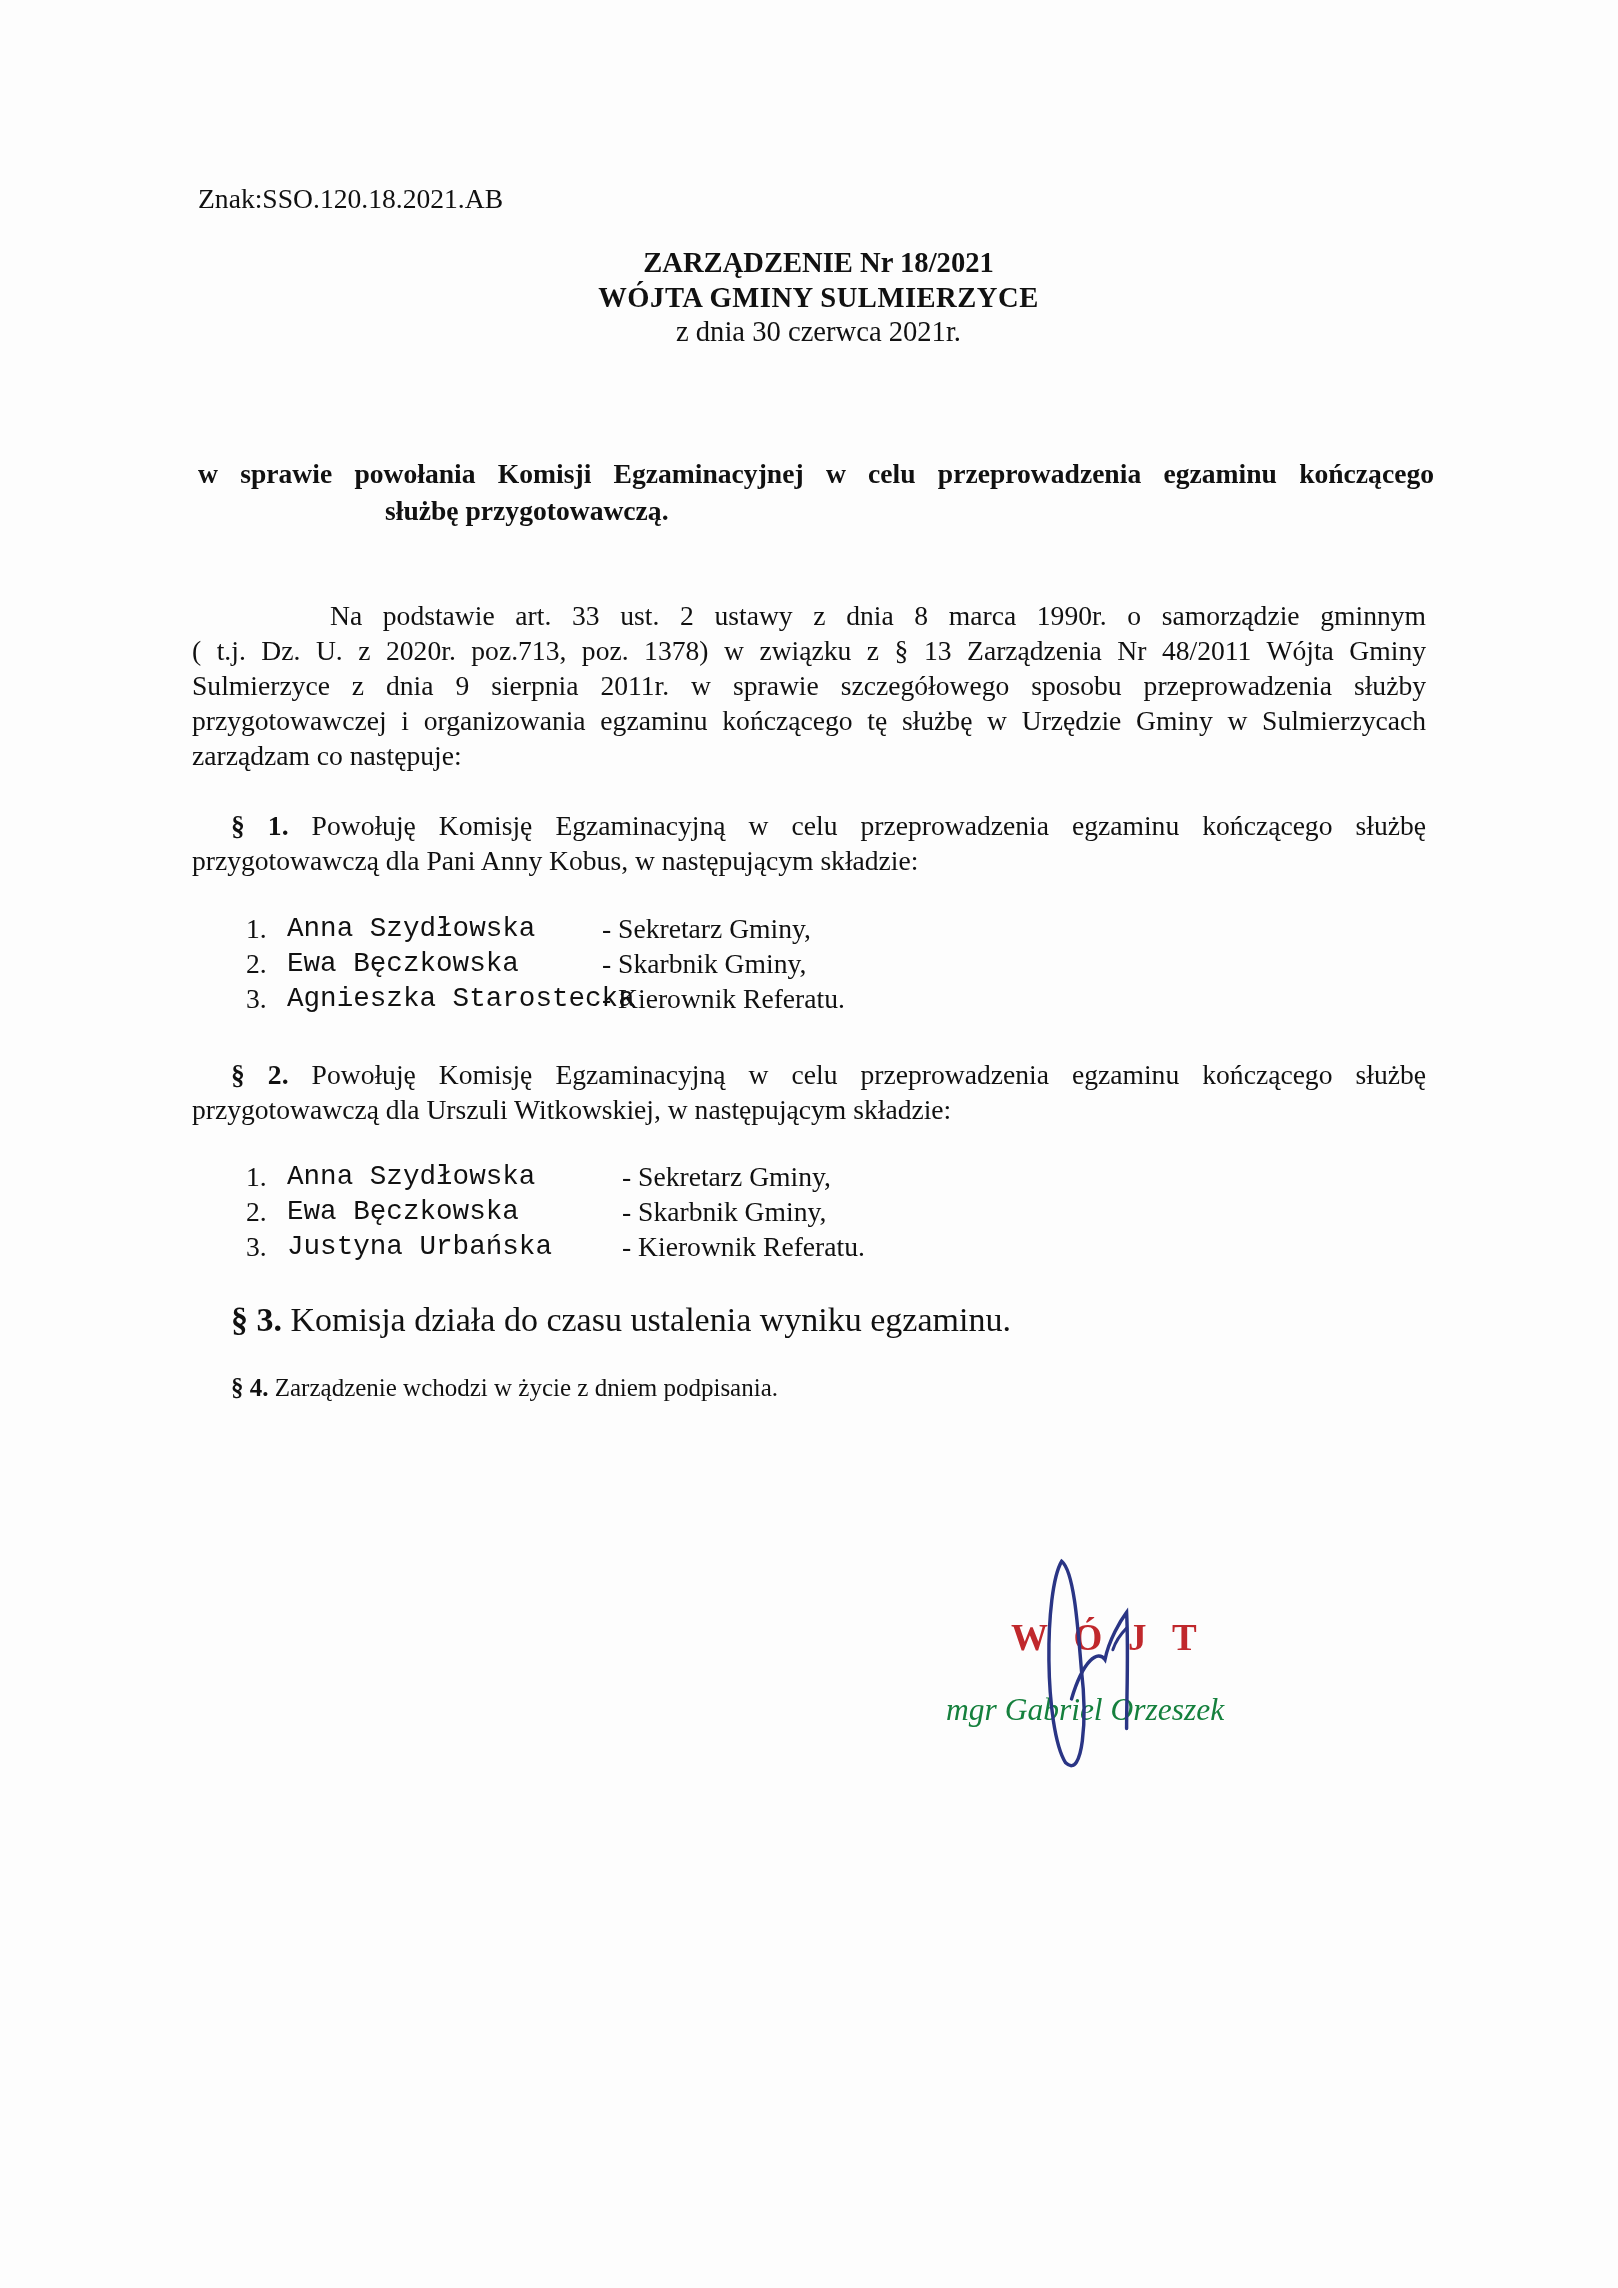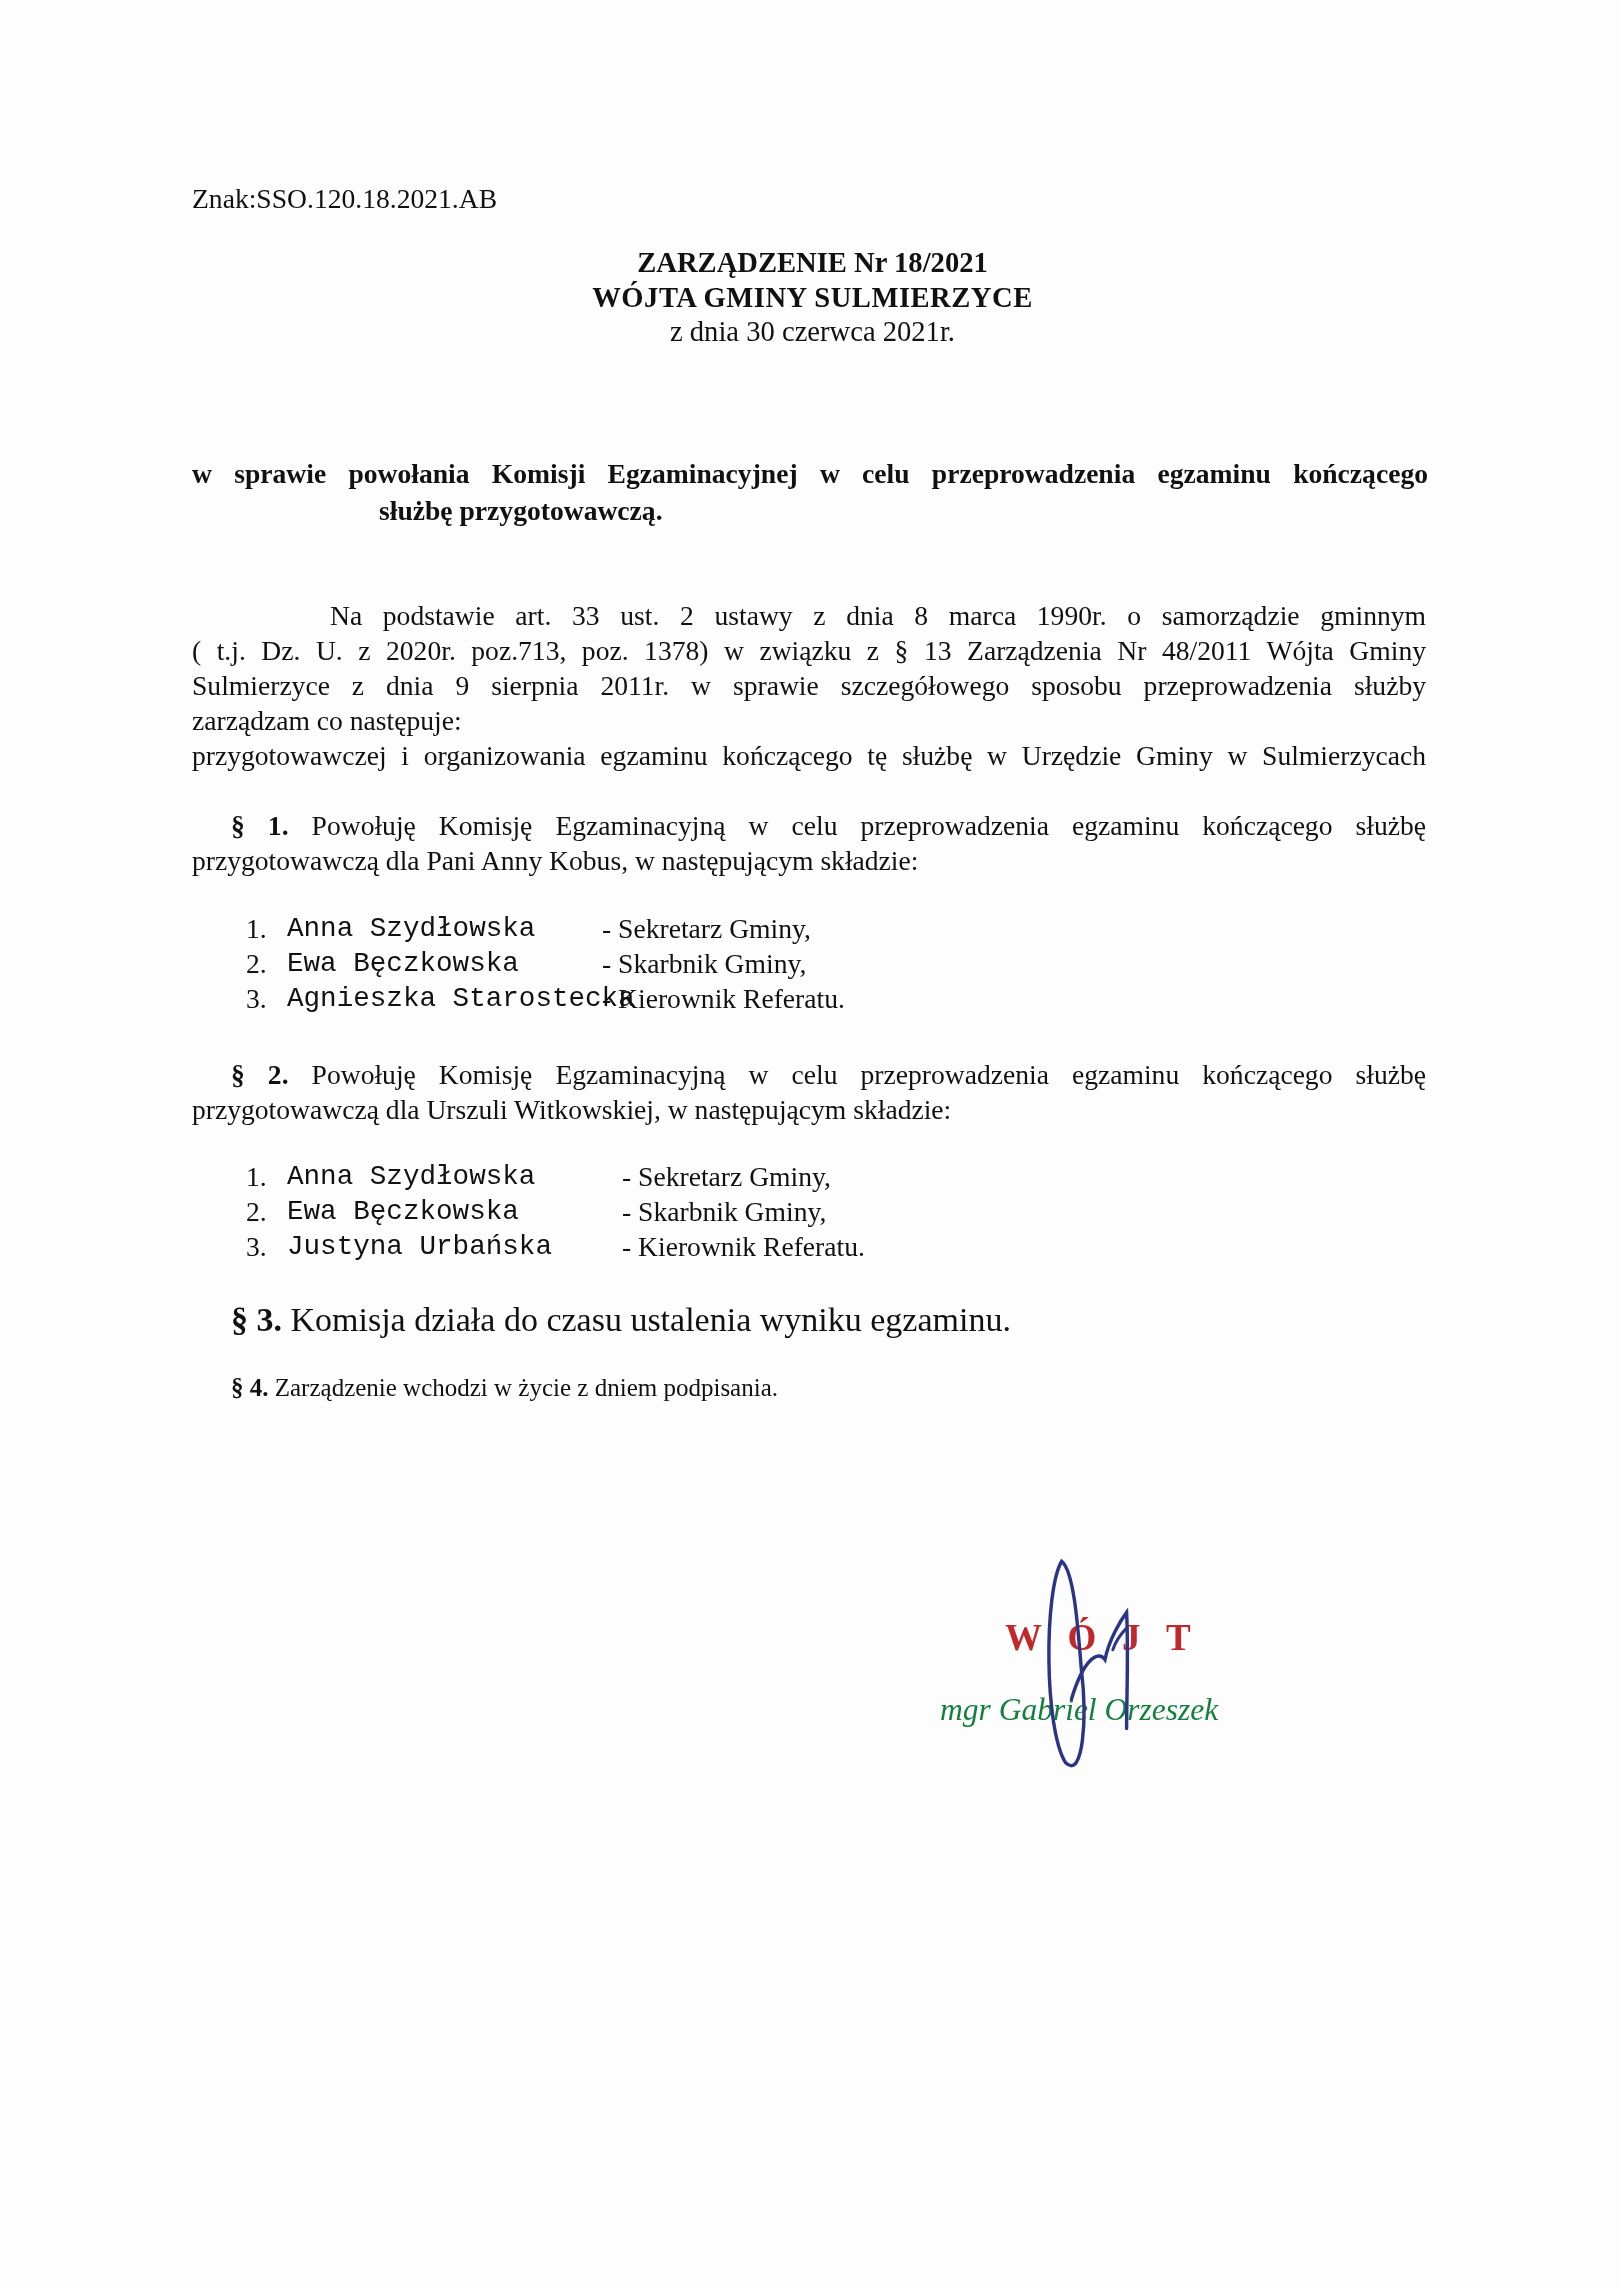--- a/index.html
+++ b/index.html
@@ -3,21 +3,21 @@
 <meta charset="utf-8">
 <style>
   html, body { margin: 0; padding: 0; background: #ffffff; }
   body {
     width: 1618px; height: 2288px; position: relative; overflow: hidden;
     font-family: "Liberation Serif", "DejaVu Serif", serif;
     color: #111111;
     background: #fdfdfd;
   }
   .page { position: absolute; inset: 0; }
-  .abs { position: absolute; white-space: nowrap; }
+  .abs { position: absolute; white-space: nowrap; margin-left: 6px; }
   .t28 { font-size: 27.6px; line-height: 35px; }
 
   #znak { left: 192px; top: 181px; }
 
   .title-line { left: 0; width: 1625px; text-align: center; font-size: 28.6px; line-height: 34px; }
   #title1 { top: 246px; font-weight: bold; }
   #title2 { top: 281px; font-weight: bold; letter-spacing: 0.5px; }
   #title3 { top: 315px; }
 
   #subject { left: 192px; top: 455px; width: 1236px; font-weight: bold; font-size: 27.6px; line-height: 37px; }
@@ -64,22 +64,22 @@
 
   <div id="subject" class="abs">
     <span class="l1">w sprawie powołania Komisji Egzaminacyjnej w celu przeprowadzenia egzaminu kończącego</span>
     <span class="l2">służbę przygotowawczą.</span>
   </div>
 
   <div id="intro" class="para">
     <span class="ln first">Na podstawie  art. 33 ust. 2 ustawy z dnia 8 marca 1990r. o samorządzie gminnym</span>
     <span class="ln">( t.j. Dz. U. z 2020r. poz.713, poz. 1378) w związku z § 13 Zarządzenia Nr 48/2011 Wójta Gminy</span>
     <span class="ln">Sulmierzyce z dnia 9 sierpnia 2011r. w sprawie szczegółowego sposobu przeprowadzenia służby</span>
+    <span class="ln">przygotowawczej i organizowania egzaminu kończącego tę służbę w Urzędzie Gminy w Sulmierzycach</span>
     <span class="ln last">zarządzam co następuje:</span>
-    <span class="ln">przygotowawczej i organizowania egzaminu kończącego tę służbę w Urzędzie Gminy w Sulmierzycach</span>
   </div>
 
   <div id="par1" class="para">
     <span class="ln indent"><span class="sec">§ 1.</span><span> Powołuję Komisję Egzaminacyjną w celu przeprowadzenia egzaminu kończącego służbę</span></span>
     <span class="ln last">przygotowawczą dla Pani Anny Kobus, w następującym składzie:</span>
   </div>
 
   <div id="list1" class="list">
     <div class="row">
       <span class="num">1.</span>

